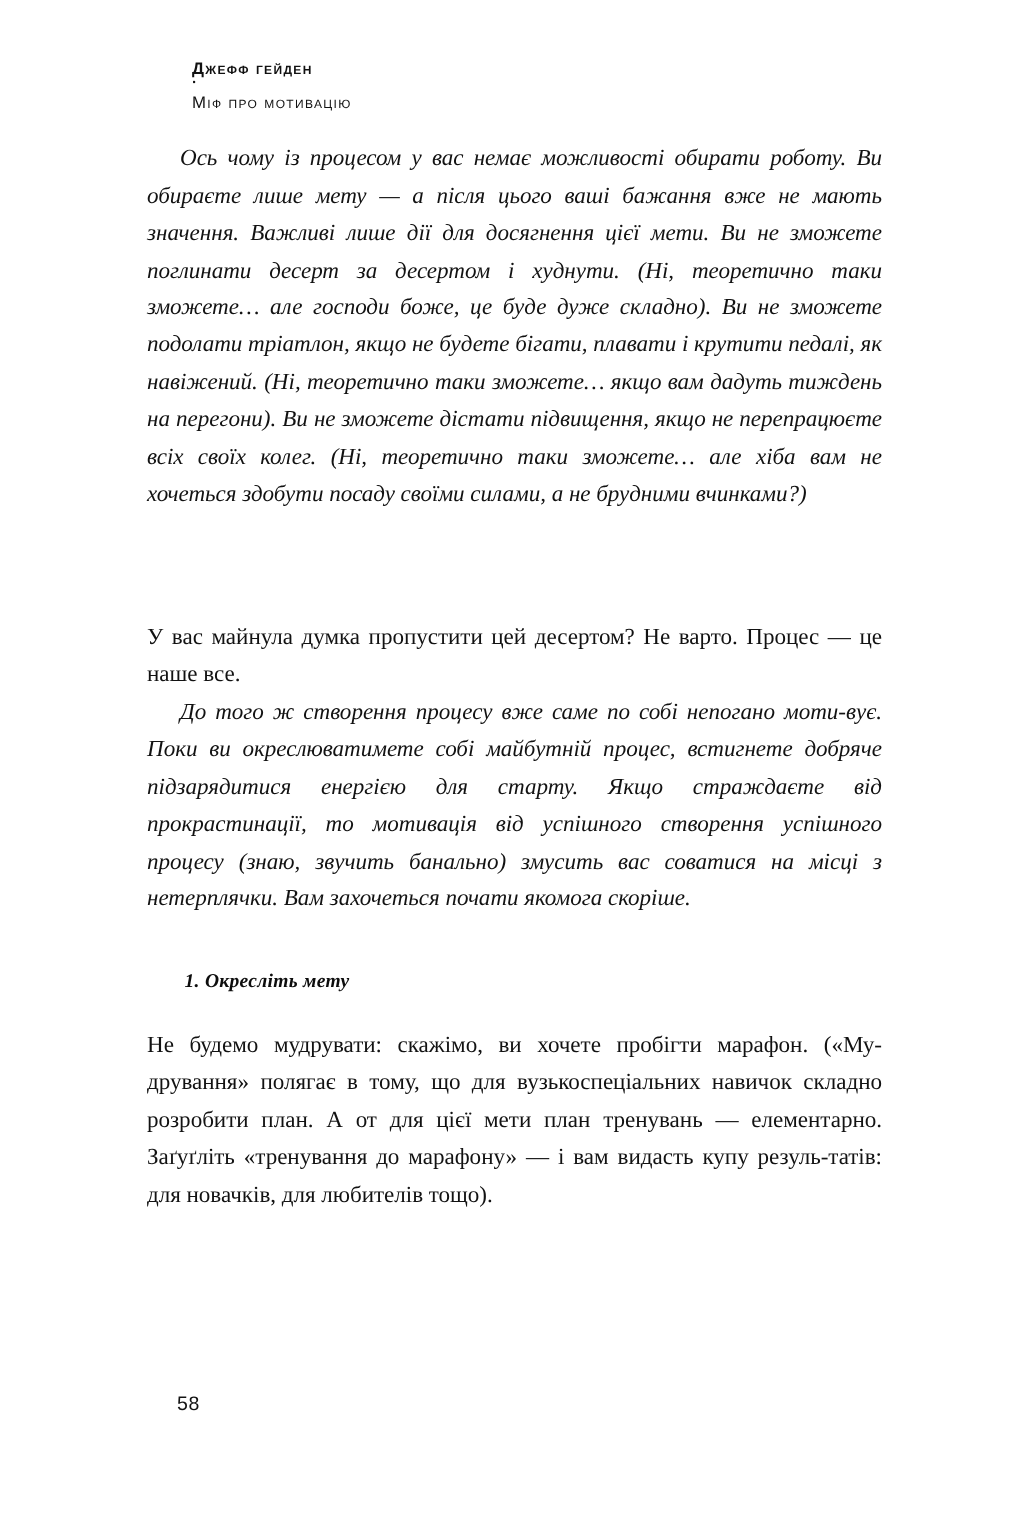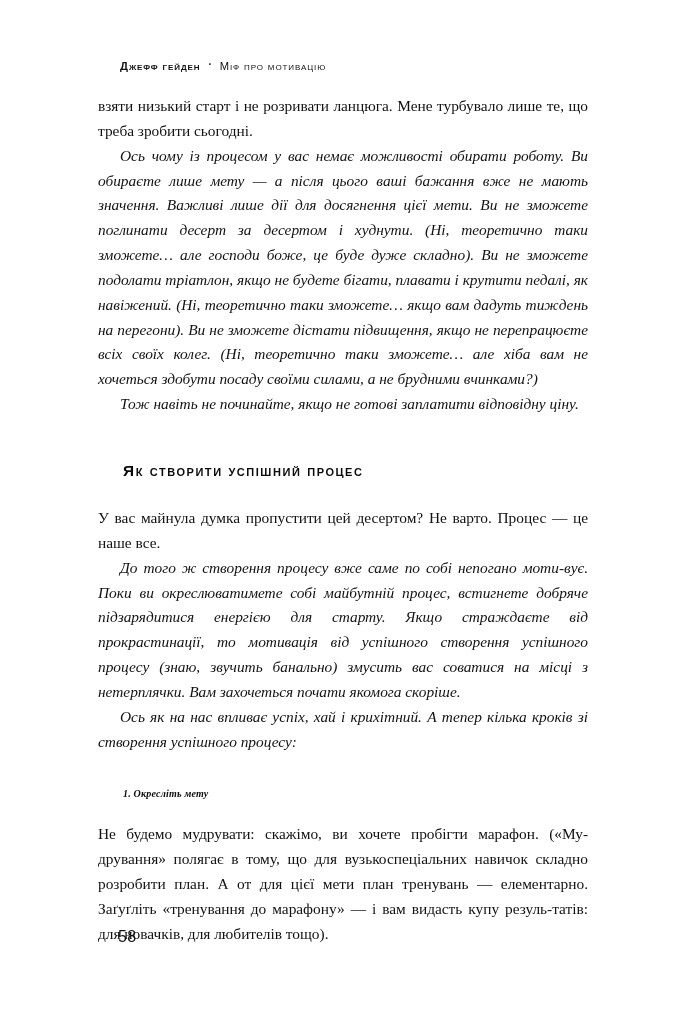--- a/index.html
+++ b/index.html
@@ -21,29 +21,30 @@
     inset: 0;
     width: 682px;
     height: 1024px;
     box-sizing: border-box;
   }
 
   
   .running-head {
     position: absolute;
     left: 120px;
-    top: 60px;
+    top: 40px;
     font-family: "Liberation Sans", "DejaVu Sans", sans-serif;
     font-size: 11.2px;
     font-weight: 700;
     letter-spacing: 0.9px;
     color: #111111;
     white-space: nowrap;
     display: flex;
     align-items: baseline;
+    flex-direction: column;
   }
   .running-head .rh-author {
     font-variant: small-caps;
     text-transform: lowercase;
   }
   .running-head .rh-author::first-letter { text-transform: uppercase; }
   .running-head .rh-sep {
     margin: 0 7px 0 8px;
     font-weight: 700;
     font-size: 10px;
@@ -94,78 +95,74 @@
     text-transform: lowercase;
   }
   h2.section-heading::first-letter { text-transform: uppercase; }
 
   
   h3.sub-heading {
     margin: 0;
     padding: 0;
     margin-left: 25px;
     font-family: "Liberation Serif", "DejaVu Serif", serif;
-    font-size: 10px;
+    font-size: 13px;
     font-weight: 700;
     font-style: italic;
     color: #0d0d0d;
     letter-spacing: 0.2px;
     white-space: nowrap;
   }
   h3.sub-heading .sub-num { font-variant: small-caps; }
 
   
   .gap-before-heading { height: 45px; }
   .gap-after-heading  { height: 26px; }
   .gap-before-sub     { height: 34px; }
   .gap-after-sub      { height: 23px; }
 
   
   .folio {
     position: absolute;
     left: 118px;
     top: 928px;
     font-family: "Liberation Sans", "DejaVu Sans", sans-serif;
-    font-size: 16px;
+    font-size: 13px;
     font-weight: 400;
     color: #131313;
     letter-spacing: 0.4px;
   }
 </style>
 </head>
 <body>
 
 <div class="page">
 
   <div class="running-head">
     <span class="rh-author">Джефф Гейден</span>
     <span class="rh-sep">·</span>
     <span class="rh-title">Міф про мотивацію</span>
   </div>
 
   <div class="text-column">
 
-    <p class="body-par noindent">взяти низький старт і не розривати ланцюга. Мене турбувало лише те, що треба зробити сьогодні.</p>
 
     <p class="body-par indent">Ось чому із процесом у вас немає можливості обирати роботу. Ви обираєте лише мету — а після цього ваші бажання вже не мають значення. Важливі лише дії для досягнення цієї мети. Ви не зможете поглинати десерт за десертом і худнути. (Ні, теоретично таки зможете… але господи боже, це буде дуже складно). Ви не зможете подолати тріатлон, якщо не будете бігати, плавати і крутити педалі, як навіжений. (Ні, теоретично таки зможете… якщо вам дадуть тиждень на перегони). Ви не зможете дістати підвищення, якщо не перепрацюєте всіх своїх колег. (Ні, теоретично таки зможете… але хіба вам не хочеться здобути посаду своїми силами, а не брудними вчинками?)</p>
 
-    <p class="body-par indent">Тож навіть не починайте, якщо не готові заплатити відповідну ціну.</p>
 
     <div class="gap-before-heading"></div>
 
-    <h2 class="section-heading">Як створити успішний процес</h2>
 
     <div class="gap-after-heading"></div>
 
     <p class="body-par noindent">У вас майнула думка пропустити цей десертом? Не варто. Процес — це наше все.</p>
 
     <p class="body-par indent">До того ж створення процесу вже саме по собі непогано моти-вує. Поки ви окреслюватимете собі майбутній процес, встигнете добряче підзарядитися енергією для старту. Якщо страждаєте від прокрастинації, то мотивація від успішного створення успішного процесу (знаю, звучить банально) змусить вас соватися на місці з нетерплячки. Вам захочеться почати якомога скоріше.</p>
 
 
-    <p class="body-par indent">Ось як на нас впливає успіх, хай і крихітний. А тепер кілька кроків зі створення успішного процесу:</p>
 
     <div class="gap-before-sub"></div>
 
     <h3 class="sub-heading">
       <span class="sub-num">1.</span>
       <span class="sub-text">Окресліть мету</span>
     </h3>
 
     <div class="gap-after-sub"></div>
 

